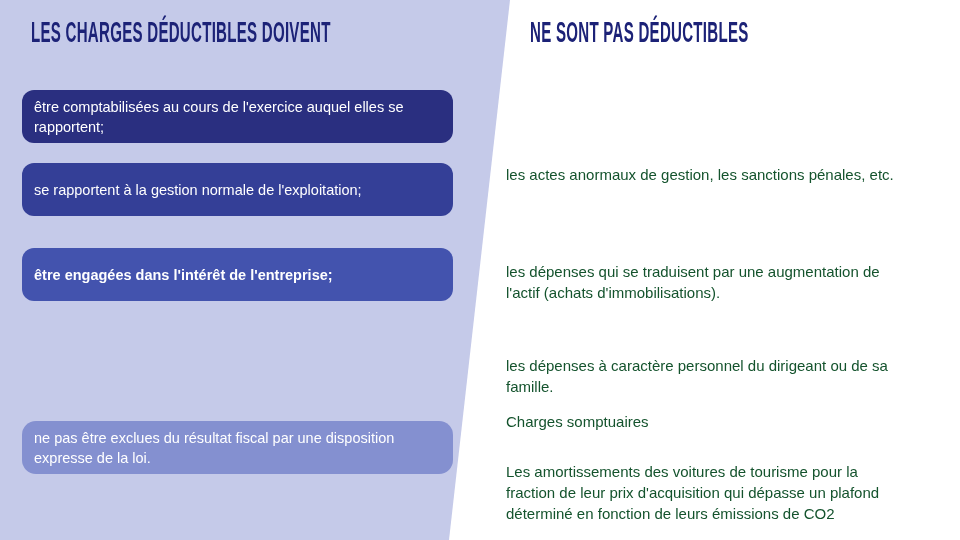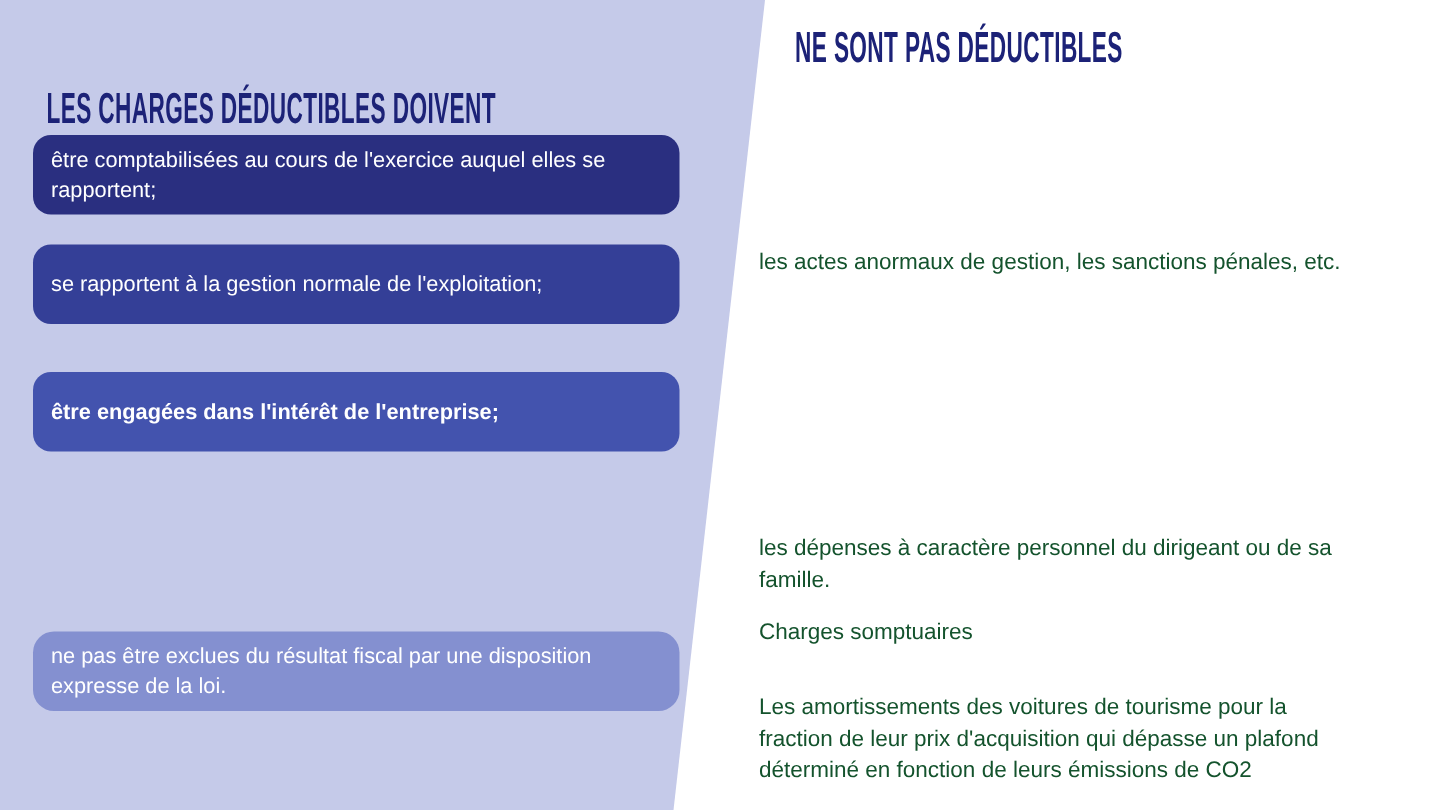--- a/index.html
+++ b/index.html
@@ -20,21 +20,21 @@
   .title {
     position: absolute;
     top: 18px;
     margin: 0;
     font-size: 29px;
     font-weight: bold;
     color: #1c2277;
     line-height: 29px;
     white-space: nowrap;
   }
-  .title-left  { left: 31px; margin-top: 41px; }
+  .title-left  { left: 31px; }
   .title-right { left: 530px; }
   .cond {
     display: inline-block;
     transform: scaleX(0.52);
     transform-origin: 0 50%;
     letter-spacing: 0.5px;
   }
   .box {
     position: absolute;
     left: 22px;
@@ -92,20 +92,22 @@
   </div>
   <div class="box box-2" style="background-color: rgb(67, 83, 174);">
     <span class="box-text">être engagées dans l'intérêt de l'entreprise;</span>
   </div>
   <div class="box box-4" style="background-color: rgb(132, 144, 208); border-radius: 14px;">
     <span class="box-text">ne pas être exclues du résultat fiscal par une disposition
 expresse de la loi.</span>
   </div>
 
   <p class="para para-0">les actes anormaux de gestion, les sanctions pénales, etc.</p>
+  <p class="para para-1">les dépenses qui se traduisent par une augmentation de
+l'actif (achats d'immobilisations).</p>
   <p class="para para-2">les dépenses à caractère personnel du dirigeant ou de sa
 famille.</p>
   <p class="para para-3">Charges somptuaires</p>
   <p class="para para-4">Les amortissements des voitures de tourisme pour la
 fraction de leur prix d'acquisition qui dépasse un plafond
 déterminé en fonction de leurs émissions de CO2</p>
 
 </div>
 
 </body></html>

